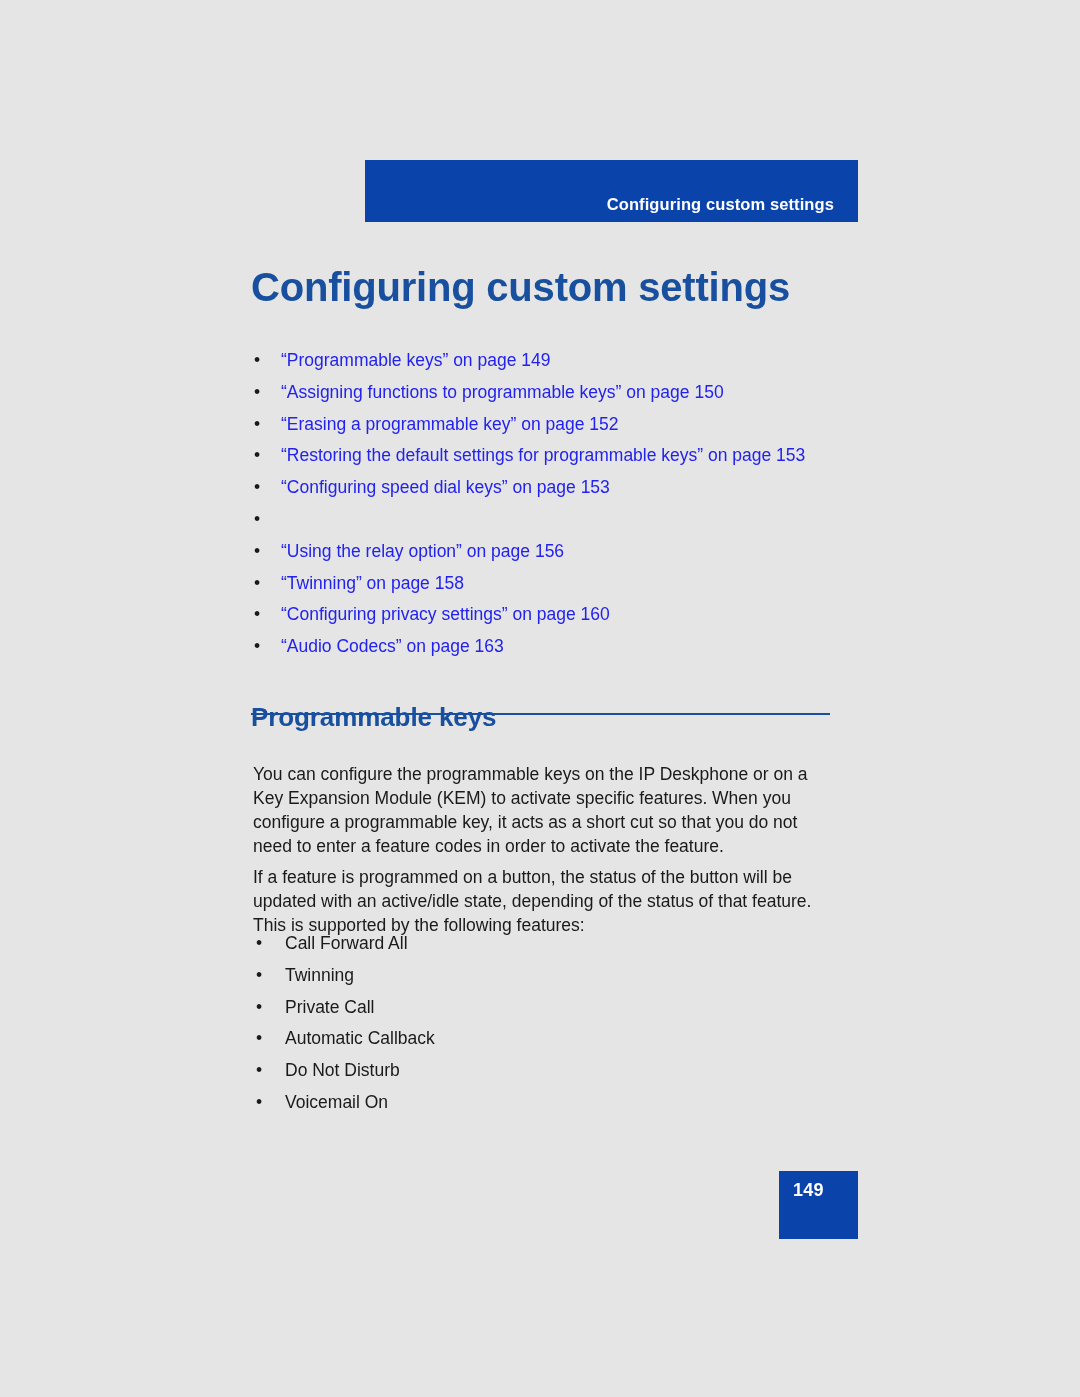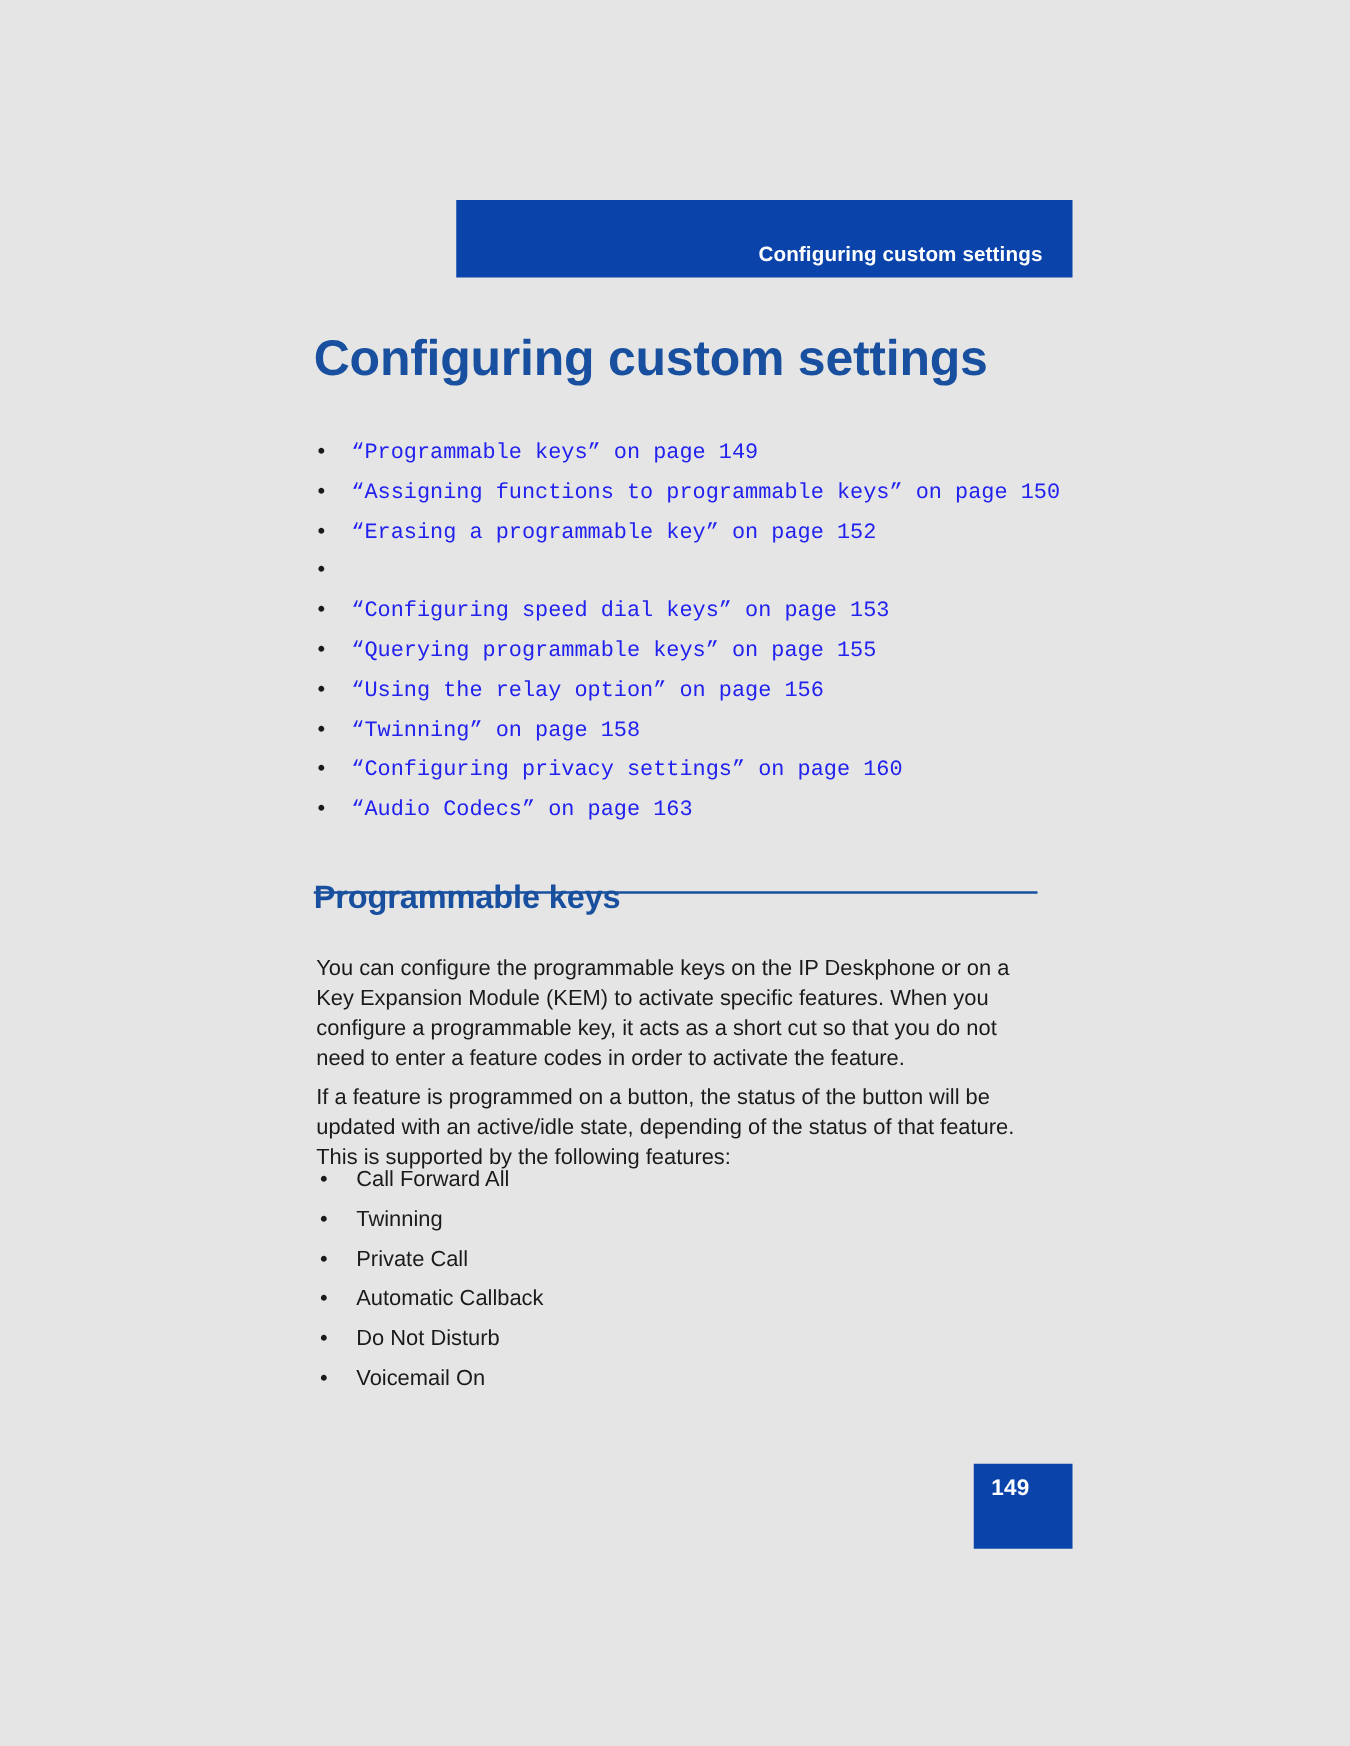--- a/index.html
+++ b/index.html
@@ -87,21 +87,20 @@
   .toc-item .bullet {
     position: absolute;
     left: 1px;
     top: 0;
     color: #1a1a1a;
     font-size: 17.5px;
     line-height: 1.25;
   }
   .toc-item .label {
     display: inline;
-    font-family: Liberation Mono, monospace;
   }
 
   
   .section-heading {
     position: absolute;
     left: 251px;
     top: 681px;
     font-size: 26px;
     font-weight: bold;
     color: #18509f;
@@ -193,28 +192,28 @@
     <div class="toc-item">
       <span class="bullet">•</span>
       <span class="label"> “Assigning functions to programmable keys” on page 150</span>
     </div>
     <div class="toc-item">
       <span class="bullet">•</span>
       <span class="label">“Erasing a programmable key” on page 152</span>
     </div>
     <div class="toc-item">
       <span class="bullet">•</span>
+      <span class="label">“Restoring the default settings for programmable keys” on page 153</span>
     </div>
     <div class="toc-item">
       <span class="bullet">•</span>
       <span class="label">“Configuring speed dial keys” on page 153</span>
     </div>
     <div class="toc-item">
       <span class="bullet">•</span>
-      <span class="label">“Querying programmable keys” on page 155</span>
     </div>
     <div class="toc-item">
       <span class="bullet">•</span>
       <span class="label">“Using the relay option” on page 156</span>
     </div>
     <div class="toc-item">
       <span class="bullet">•</span>
       <span class="label">“Twinning” on page 158</span>
     </div>
     <div class="toc-item">

